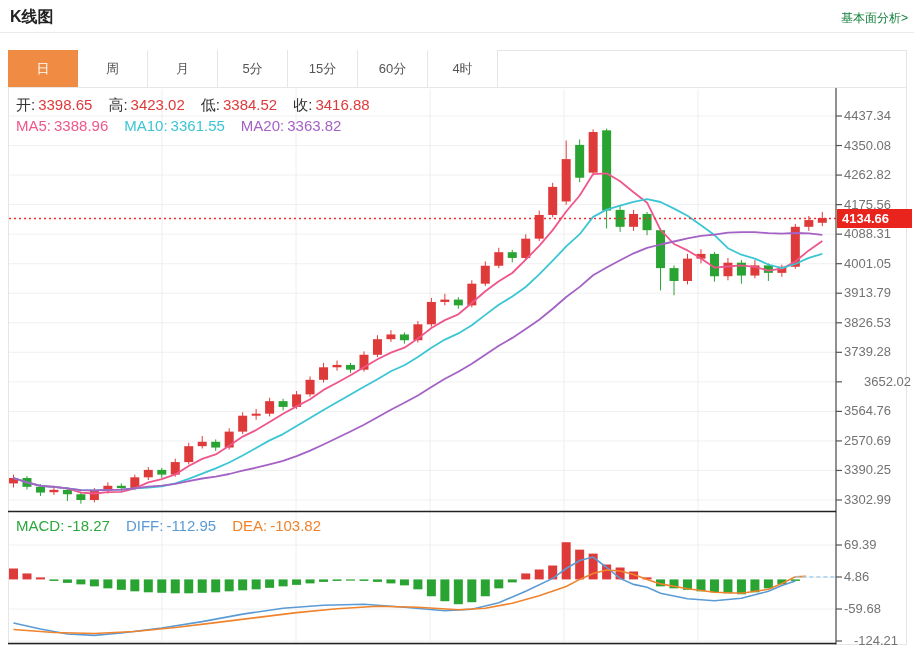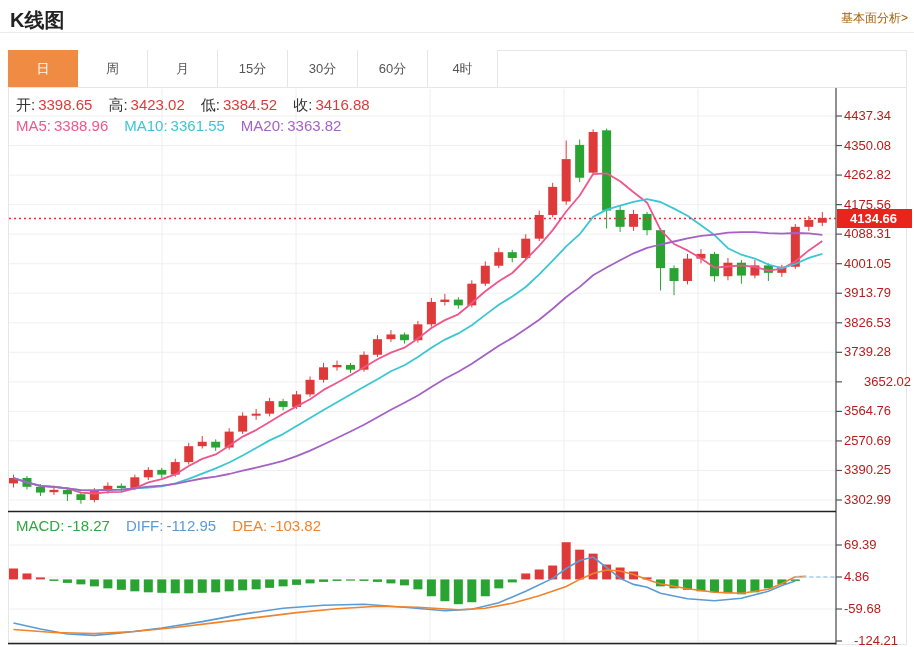--- a/index.html
+++ b/index.html
@@ -1,51 +1,51 @@
 <!DOCTYPE html>
 <html><head>
 <meta charset="utf-8">
 <style>
   html,body{margin:0;padding:0;}
   body{
     width:914px;height:647px;position:relative;overflow:hidden;background:#fff;
     font-family:"Liberation Sans","DejaVu Sans",sans-serif;
   }
   .abs{position:absolute;}
-  .title{left:10px;top:7px;font-size:20px;font-weight:bold;color:#222;z-index:3;}
-  .fund-link{right:6px;top:10px;font-size:12px;color:#a16207;text-decoration:none;z-index:3;cursor:pointer;}
+  .title{left:10px;top:7px;font-size:16px;font-weight:bold;color:#222;z-index:3;}
+  .fund-link{right:6px;top:10px;font-size:12px;color:#15803d;text-decoration:none;z-index:3;cursor:pointer;}
   .top-divider{left:0;top:32px;width:914px;height:1px;background:#ebebeb;z-index:1;}
   .panel{left:8px;top:50px;width:899px;height:595px;border:1px solid #e6e6e6;box-sizing:border-box;z-index:0;}
   .tabbar{left:8px;top:50px;width:899px;height:38px;border-bottom:1px solid #e6e6e6;box-sizing:border-box;display:flex;z-index:3;}
   .tab{width:70px;height:37px;line-height:37px;text-align:center;font-size:13px;color:#555;
        border-right:1px solid #e6e6e6;background:#fff;cursor:pointer;box-sizing:border-box;}
   .tab.active{color:#fff;border-right:none;}
   #chart-svg{left:0;top:0;z-index:1;pointer-events:none;}
   .legend-row{left:16px;font-size:15px;z-index:2;white-space:nowrap;}
   .legend-row .grp{margin-right:16px;}
   .legend-row .lbl{color:#333;margin-right:3px;}
-  .ytick{position:absolute;left:844px;width:64px;font-size:13px;color:#b91c1c;z-index:2;}
-  #price-badge{left:837px;width:75px;height:19px;line-height:19px;padding-left:13px;box-sizing:border-box;
+  .ytick{position:absolute;left:844px;width:64px;font-size:13px;color:#737373;z-index:2;}
+  #price-badge{left:837px;width:75px;height:19px;line-height:19px;padding-left:5px;box-sizing:border-box;
      color:#fff;font-size:13px;font-weight:bold;z-index:3;}
   #plot-hover{left:9px;top:88px;width:827px;height:556px;z-index:4;background:transparent;}
 </style>
 </head>
 <body>
 
 <div class="abs title">K线图</div>
 <a class="abs fund-link">基本面分析&gt;</a>
 <div class="abs top-divider"></div>
 
 <div class="abs panel"></div>
 <div class="abs tabbar" id="tabbar">
     <div class="tab active" style="background: rgb(239, 139, 67);">日</div>
     <div class="tab">周</div>
     <div class="tab">月</div>
+    <div class="tab">5分</div>
     <div class="tab">15分</div>
-    <div class="tab">30分</div>
     <div class="tab">60分</div>
     <div class="tab">4时</div>
   </div>
 
 <svg class="abs" id="chart-svg" width="914" height="647">
     <line x1="9" y1="116" x2="836" y2="116" stroke="#f0f0f0" stroke-width="1"></line>
     <line x1="9" y1="145.53969262506453" x2="836" y2="145.53969262506453" stroke="#f0f0f0" stroke-width="1"></line>
     <line x1="9" y1="175.07938525012906" x2="836" y2="175.07938525012906" stroke="#f0f0f0" stroke-width="1"></line>
     <line x1="9" y1="204.6190778751933" x2="836" y2="204.6190778751933" stroke="#f0f0f0" stroke-width="1"></line>
     <line x1="9" y1="234.155385250129" x2="836" y2="234.155385250129" stroke="#f0f0f0" stroke-width="1"></line>

